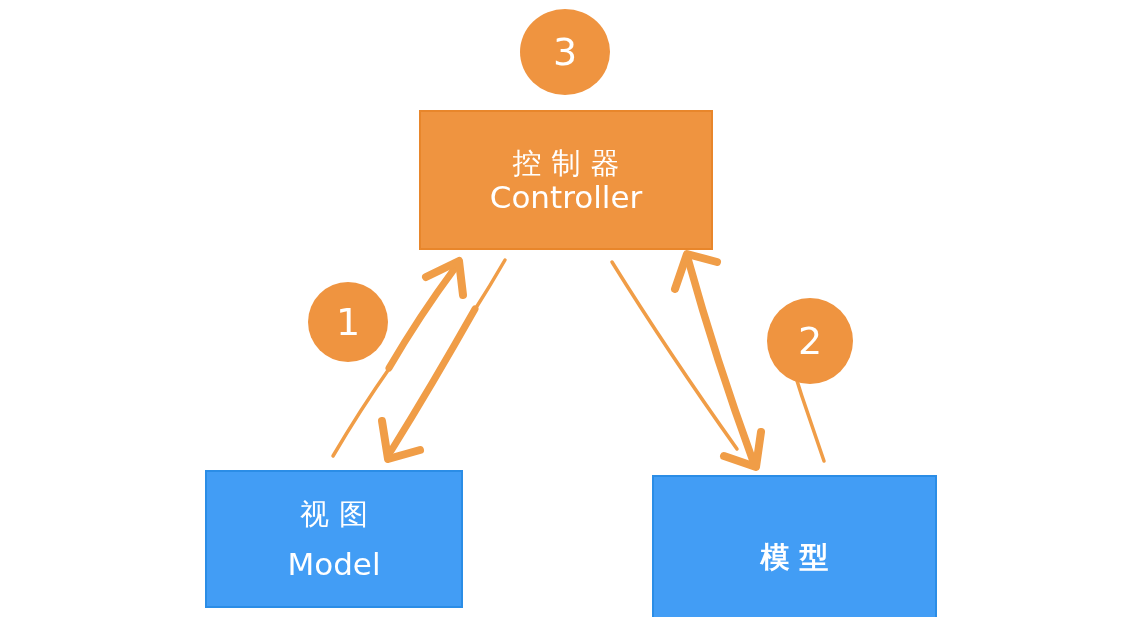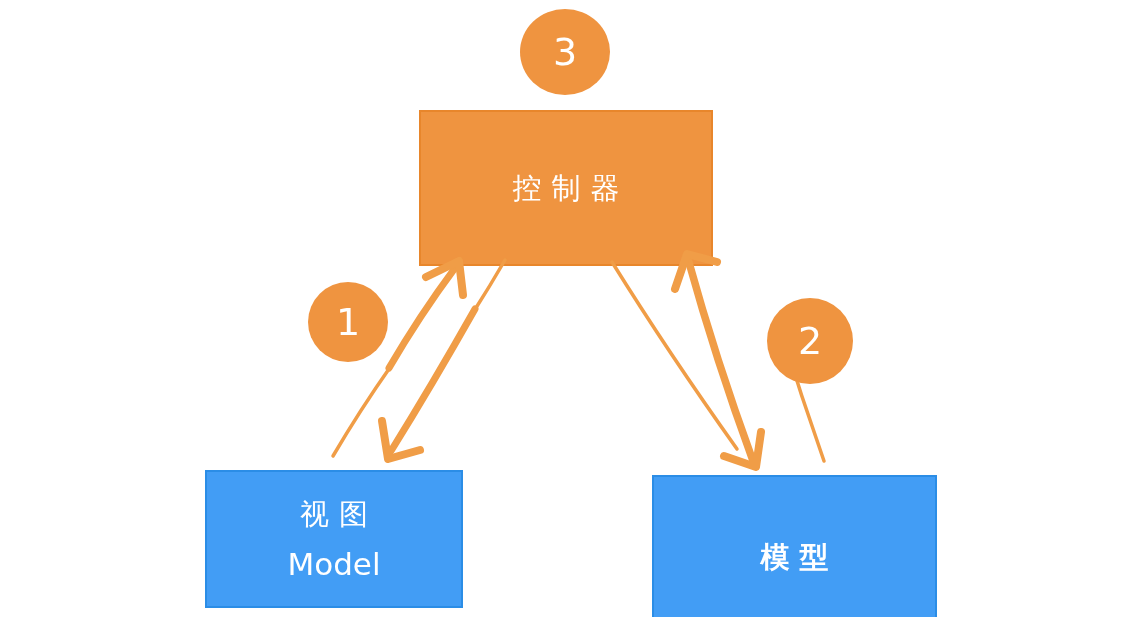--- a/index.html
+++ b/index.html
@@ -8,21 +8,21 @@
     overflow:hidden;
     font-family:"DejaVu Sans","Liberation Sans",sans-serif;
   }
   .node {
     position:absolute; box-sizing:border-box;
     display:flex; flex-direction:column; align-items:center; justify-content:center;
     color:#ffffff; text-align:center;
   }
   .node-orange { background:#ef9440; border:2px solid #e8862b; }
   .node-blue   { background:#429df5; border:2px solid #2b8de6;justify-content:center; }
-  .node-controller { left:419px; top:110px; width:294px; height:156px; }
+  .node-controller { left:419px; top:110px; width:294px; height:140px; }
   .node-view       { left:205px; top:470px; width:258px; height:138px; gap:16px; }
   .node-model      { left:652px; top:475px; width:285px; height:164px; gap:14px;font-weight:bold; }
   .zh { font-size:29px; letter-spacing:10px; padding-left:10px; line-height:1.2; }
   .en { font-size:31px; line-height:1.1; }
   .badge {
     position:absolute; background:#ef9440; border-radius:50%;
     display:flex; align-items:center; justify-content:center;
     color:#ffffff; font-size:38px; z-index:3;
   }
   .badge-3 { left:520px; top:9px;   width:90px; height:86px; }
@@ -30,20 +30,21 @@
   .badge-2 { left:767px; top:298px; width:86px; height:86px; }
   .arrows-layer { position:absolute; left:0; top:0; z-index:2; }
 </style>
 </head>
 <body>
 
 <div class="canvas">
 
   <div class="node node-orange node-controller">
     <div class="zh">控制器</div>
+    <div class="en">Controller</div>
   </div>
 
   <div class="node node-blue node-view">
     <div class="zh">视图</div>
     <div class="en">Model</div>
   </div>
 
   <div class="node node-blue node-model">
     <div class="zh">模型</div>
   </div>

